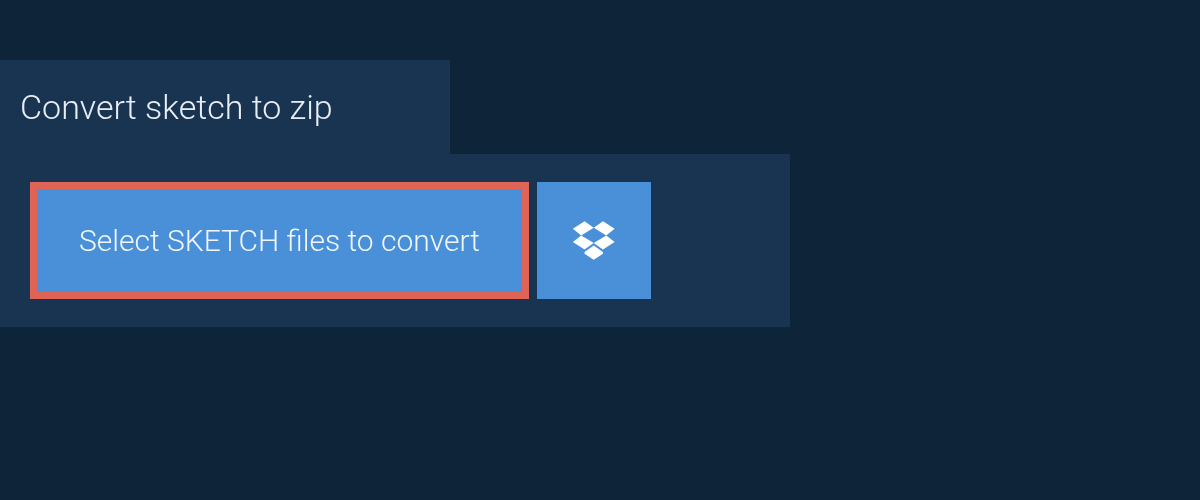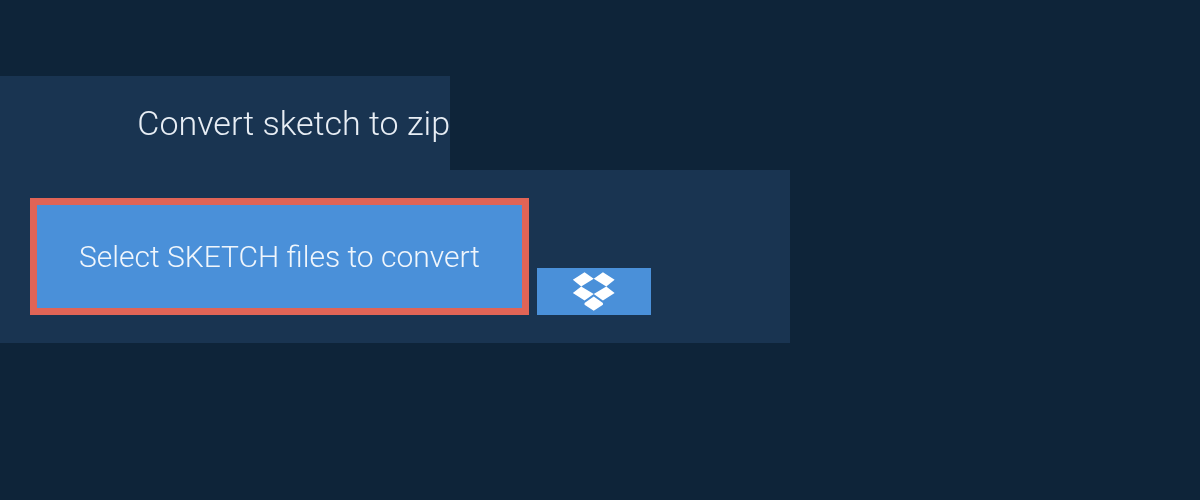--- a/index.html
+++ b/index.html
@@ -11,41 +11,39 @@
       width: 1200px;
       height: 500px;
       background: #0e2439;
       font-family: -apple-system, BlinkMacSystemFont, "Segoe UI", Roboto, Helvetica, Arial, sans-serif;
       overflow: hidden;
     }
     .tab-header {
       background: #193451;
       width: 450px;
       height: 94px;
-      margin-top: 76px;
+      margin-top: 60px;
       display: flex;
       align-items: center;
       padding-left: 20px;
-      justify-content: flex-end;
     }
     .tab-title {
       color: #e8eef5;
       font-size: 34px;
       font-weight: 300;
     }
     .panel {
       background: #193451;
       width: 790px;
       padding: 28px 30px;
       margin-top: 0;
     }
     .button-row {
       display: flex;
       gap: 8px;
-      align-items: flex-end;
     }
     .select-files-wrapper {
       border: 7px solid #e06456;
       padding: 0;
       display: flex;
     }
     .select-files-button {
       background: #4a90d9;
       color: #f0f6fc;
       font-size: 30px;

